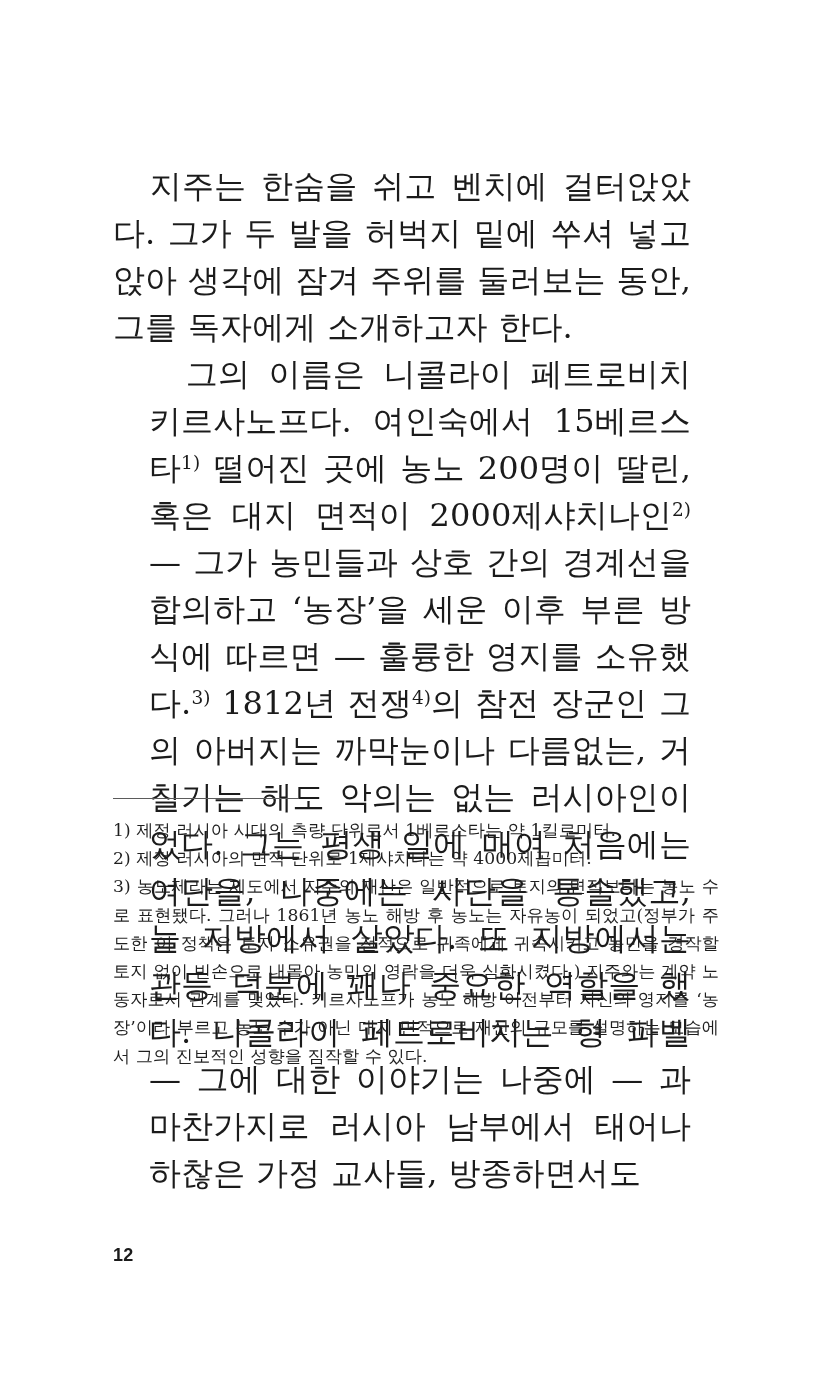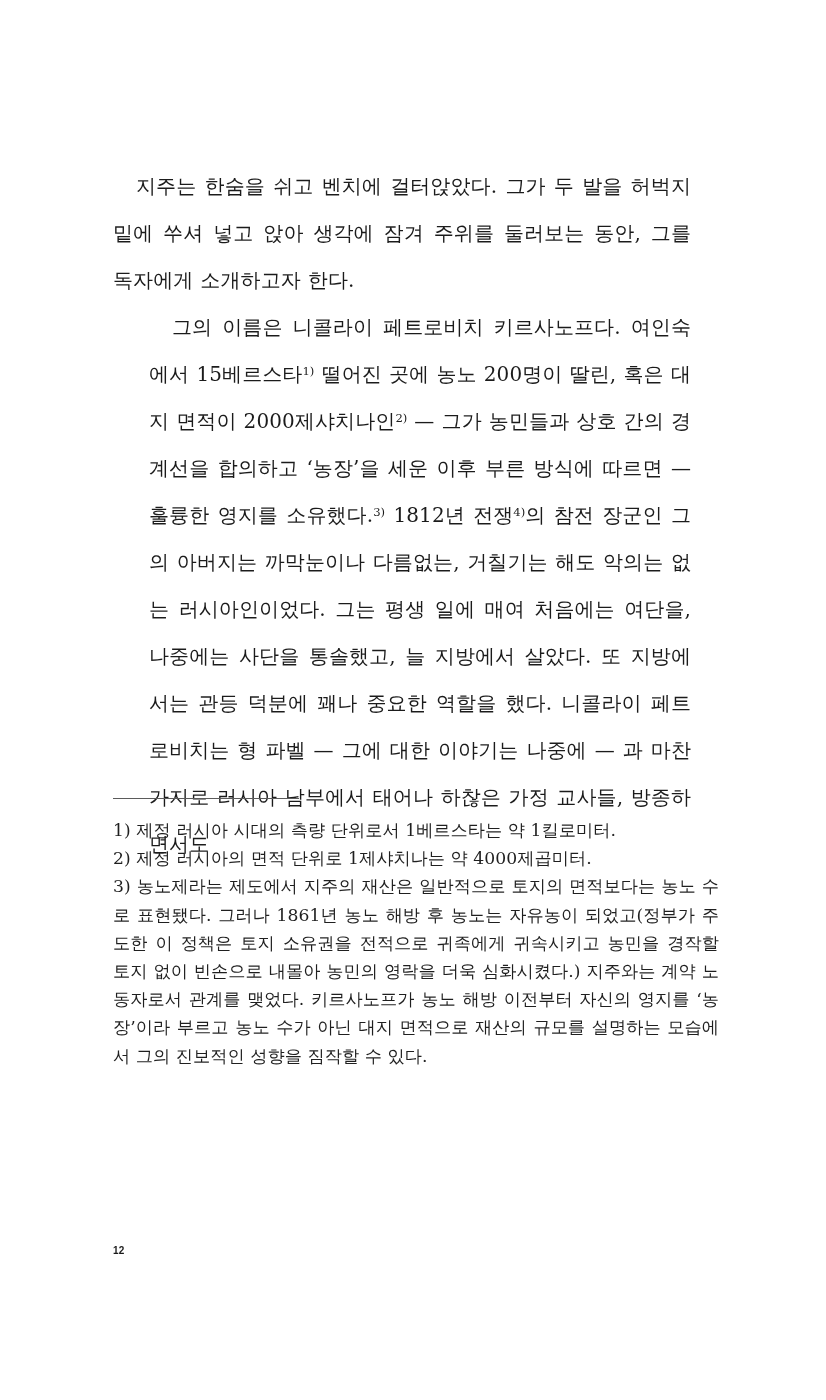--- a/index.html
+++ b/index.html
@@ -23,21 +23,21 @@
 
   
   .body-block {
     position: absolute;
     left: 113px;
     top: 163px;
     width: 578px;
   }
   .body-para {
     margin: 0;
-    font-size: 20px;
+    font-size: 32px;
     line-height: 47px;
     text-align: justify;
     text-justify: inter-character;
     text-indent: 1.15em;
     letter-spacing: 0.1px;
     word-spacing: 0.5px;
     -webkit-hyphens: none;
     hyphens: none;
     color: #1b1b1b;
   }
@@ -81,21 +81,21 @@
     -webkit-hyphens: none;
     hyphens: none;
   }
 
   
   .folio {
     position: absolute;
     left: 113px;
     top: 1245px;
     font-family: "Liberation Sans", "DejaVu Sans", sans-serif;
-    font-size: 10px;
+    font-size: 18px;
     font-weight: 700;
     letter-spacing: 0.3px;
     color: #1a1a1a;
   }
 </style>
 </head>
 <body>
 
 <div class="page">
 

